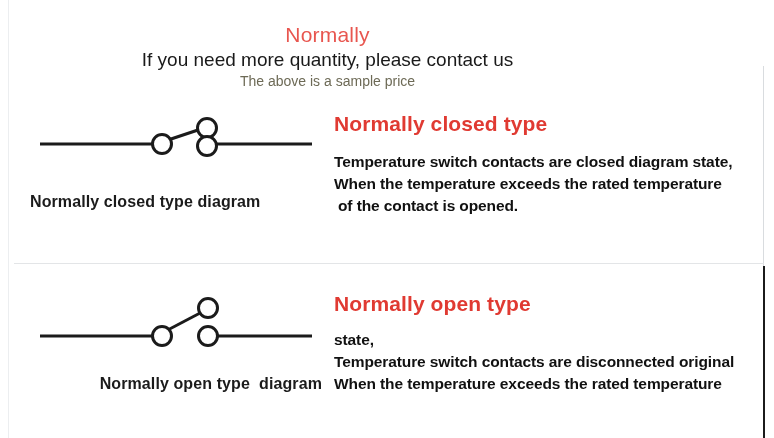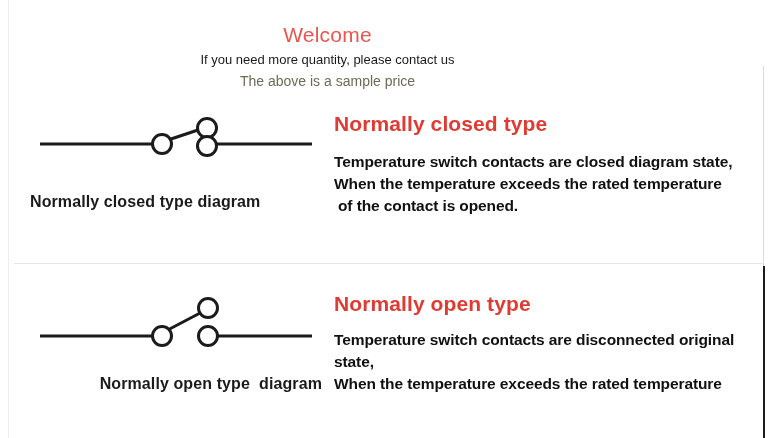--- a/index.html
+++ b/index.html
@@ -55,21 +55,21 @@
     width: 655px;
     text-align: center;
   }
   .welcome {
     font-size: 21px;
     color: #e8564f;
     line-height: 26px;
     letter-spacing: .2px;
   }
   .subline {
-    font-size: 13px;
+    font-size: 19px;
     color: #1a1a1a;
     line-height: 20px;
     margin-top: 2px;
   }
   .sampleline {
     font-size: 14px;
     color: #6d6a56;
     line-height: 20px;
     margin-top: 1px;
   }
@@ -150,21 +150,21 @@
 </head>
 <body>
 
 <div id="page">
 
   <div class="frame-left"></div>
   <div class="frame-right-light"></div>
   <div class="frame-right-dark"></div>
 
   <div class="header">
-    <div class="welcome">Welcome</div>
+    <div class="welcome">Normally</div>
     <div class="subline">If you need more quantity, please contact us</div>
     <div class="sampleline">The above is a sample price</div>
   </div>
 
   <div class="block" id="block-closed">
 
     <div class="diagram-col">
       <svg class="diagram-svg" width="300" height="95" viewBox="0 0 300 95">
 
         <line x1="18" y1="52" x2="131" y2="52" stroke="#1b1b1b" stroke-width="3"></line>
@@ -211,21 +211,21 @@
         <circle cx="186" cy="34" r="9.5" fill="#ffffff" stroke="#1b1b1b" stroke-width="3"></circle>
 
         <circle cx="186" cy="62" r="9.5" fill="#ffffff" stroke="#1b1b1b" stroke-width="3"></circle>
       </svg>
       <div class="diagram-caption" id="caption-open">Normally open type  diagram</div>
     </div>
 
     <div class="text-col" id="text-open">
       <div class="type-heading">Normally open type</div>
       <div class="body-lines">
+        <div class="body-line">state,</div>
         <div class="body-line">Temperature switch contacts are disconnected original</div>
-        <div class="body-line">state,</div>
         <div class="body-line">When the temperature exceeds the rated temperature</div>
       </div>
     </div>
 
   </div>
 
 </div>
 
 </body></html>

